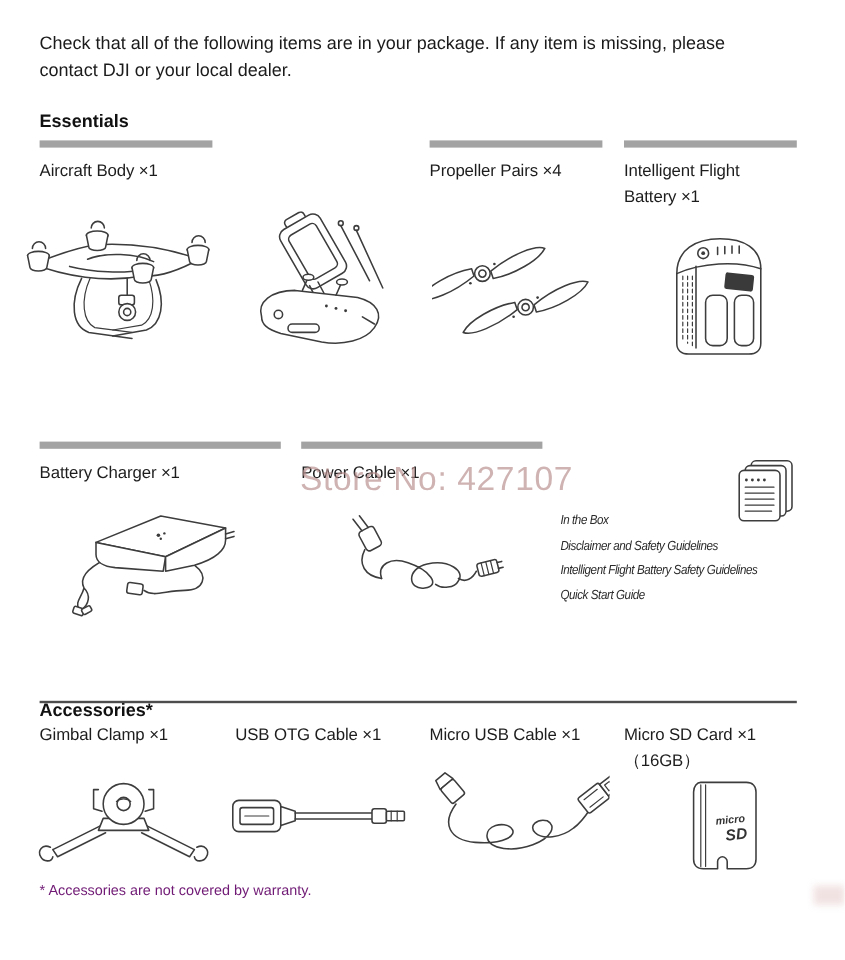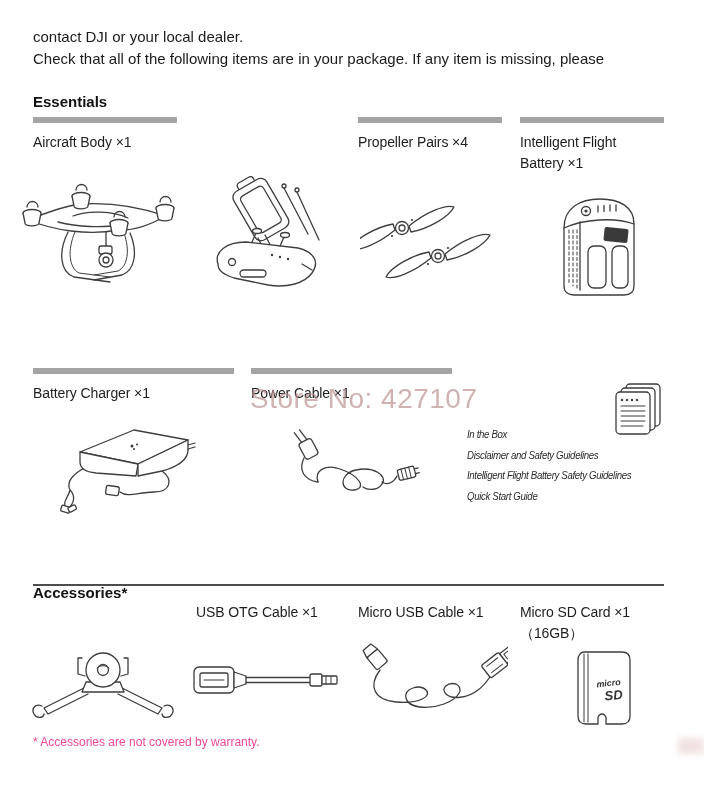--- a/index.html
+++ b/index.html
@@ -18,34 +18,34 @@
   .ill path,.ill rect,.ill circle,.ill ellipse,.ill line{
     fill:none;stroke:#3d3d3d;stroke-width:1.3;stroke-linecap:round;stroke-linejoin:round;
   }
   .ill .fw{fill:#ffffff;}
   .ill .fd{fill:#3a3a3a;stroke:none;}
   .ill .thin{stroke-width:1;}
   .ill text{stroke:none;fill:#333;font-family:"Liberation Sans",sans-serif;}
   .manuals-list{position:absolute;left:467px;top:424px;width:225px;font-size:11px;font-style:italic;
     letter-spacing:-0.4px;line-height:20.5px;color:#2a2a2a;white-space:nowrap;
     transform:scaleX(0.88);transform-origin:left top;}
-  .footnote{position:absolute;left:33px;top:735px;font-size:12px;color:#ec4899;}
+  .footnote{position:absolute;left:33px;top:735px;font-size:12px;color:#701a75;}
   .watermark{position:absolute;left:250px;top:383px;font-size:28px;letter-spacing:0.5px;
     color:#b98f8f;opacity:0.68;pointer-events:none;z-index:9;font-weight:400;}
   .wm-smudge{position:absolute;left:678px;top:738px;width:26px;height:16px;
     background:rgba(205,150,150,0.28);filter:blur(3px);pointer-events:none;}
 </style>
 </head>
 <body>
 
 <div class="page">
 
   <div class="para">
+    <span>Check that all of the following items are in your package. If any item is missing, please</span>
     <span>contact DJI or your local dealer.</span>
-    <span>Check that all of the following items are in your package. If any item is missing, please</span>
   </div>
 
   <div class="sec-title" style="left:33px;top:93px;">Essentials</div>
 
   <div class="col" style="left:33px;top:117px;width:144px;">
     <div class="col-label">Aircraft Body ×1</div>
   </div>
   <div class="col" style="left:358px;top:117px;width:144px;">
     <div class="col-label">Propeller Pairs ×4</div>
   </div>
@@ -194,20 +194,23 @@
   <div class="manuals-list">
     <div>In the Box</div>
     <div>Disclaimer and Safety Guidelines</div>
     <div>Intelligent Flight Battery Safety Guidelines</div>
     <div>Quick Start Guide</div>
   </div>
 
   <div class="sec-title" style="left:33px;top:556px;margin-top:28px;">Accessories*</div>
   <div class="full-rule"></div>
 
+  <div class="col" style="left:33px;top:598px;width:144px;border-top:none;">
+    <div class="col-label" style="padding-top:4px;">Gimbal Clamp ×1</div>
+  </div>
   <div class="col" style="left:196px;top:598px;width:144px;border-top:none;">
     <div class="col-label" style="padding-top:4px;">USB OTG Cable ×1</div>
   </div>
   <div class="col" style="left:358px;top:598px;width:144px;border-top:none;">
     <div class="col-label" style="padding-top:4px;">Micro USB Cable ×1</div>
   </div>
   <div class="col" style="left:520px;top:598px;width:144px;border-top:none;">
     <div class="col-label narrow" style="padding-top:4px;">Micro SD Card ×1</div>
     <div class="col-label narrow" style="padding-top:0;">（16GB）</div>
   </div>

